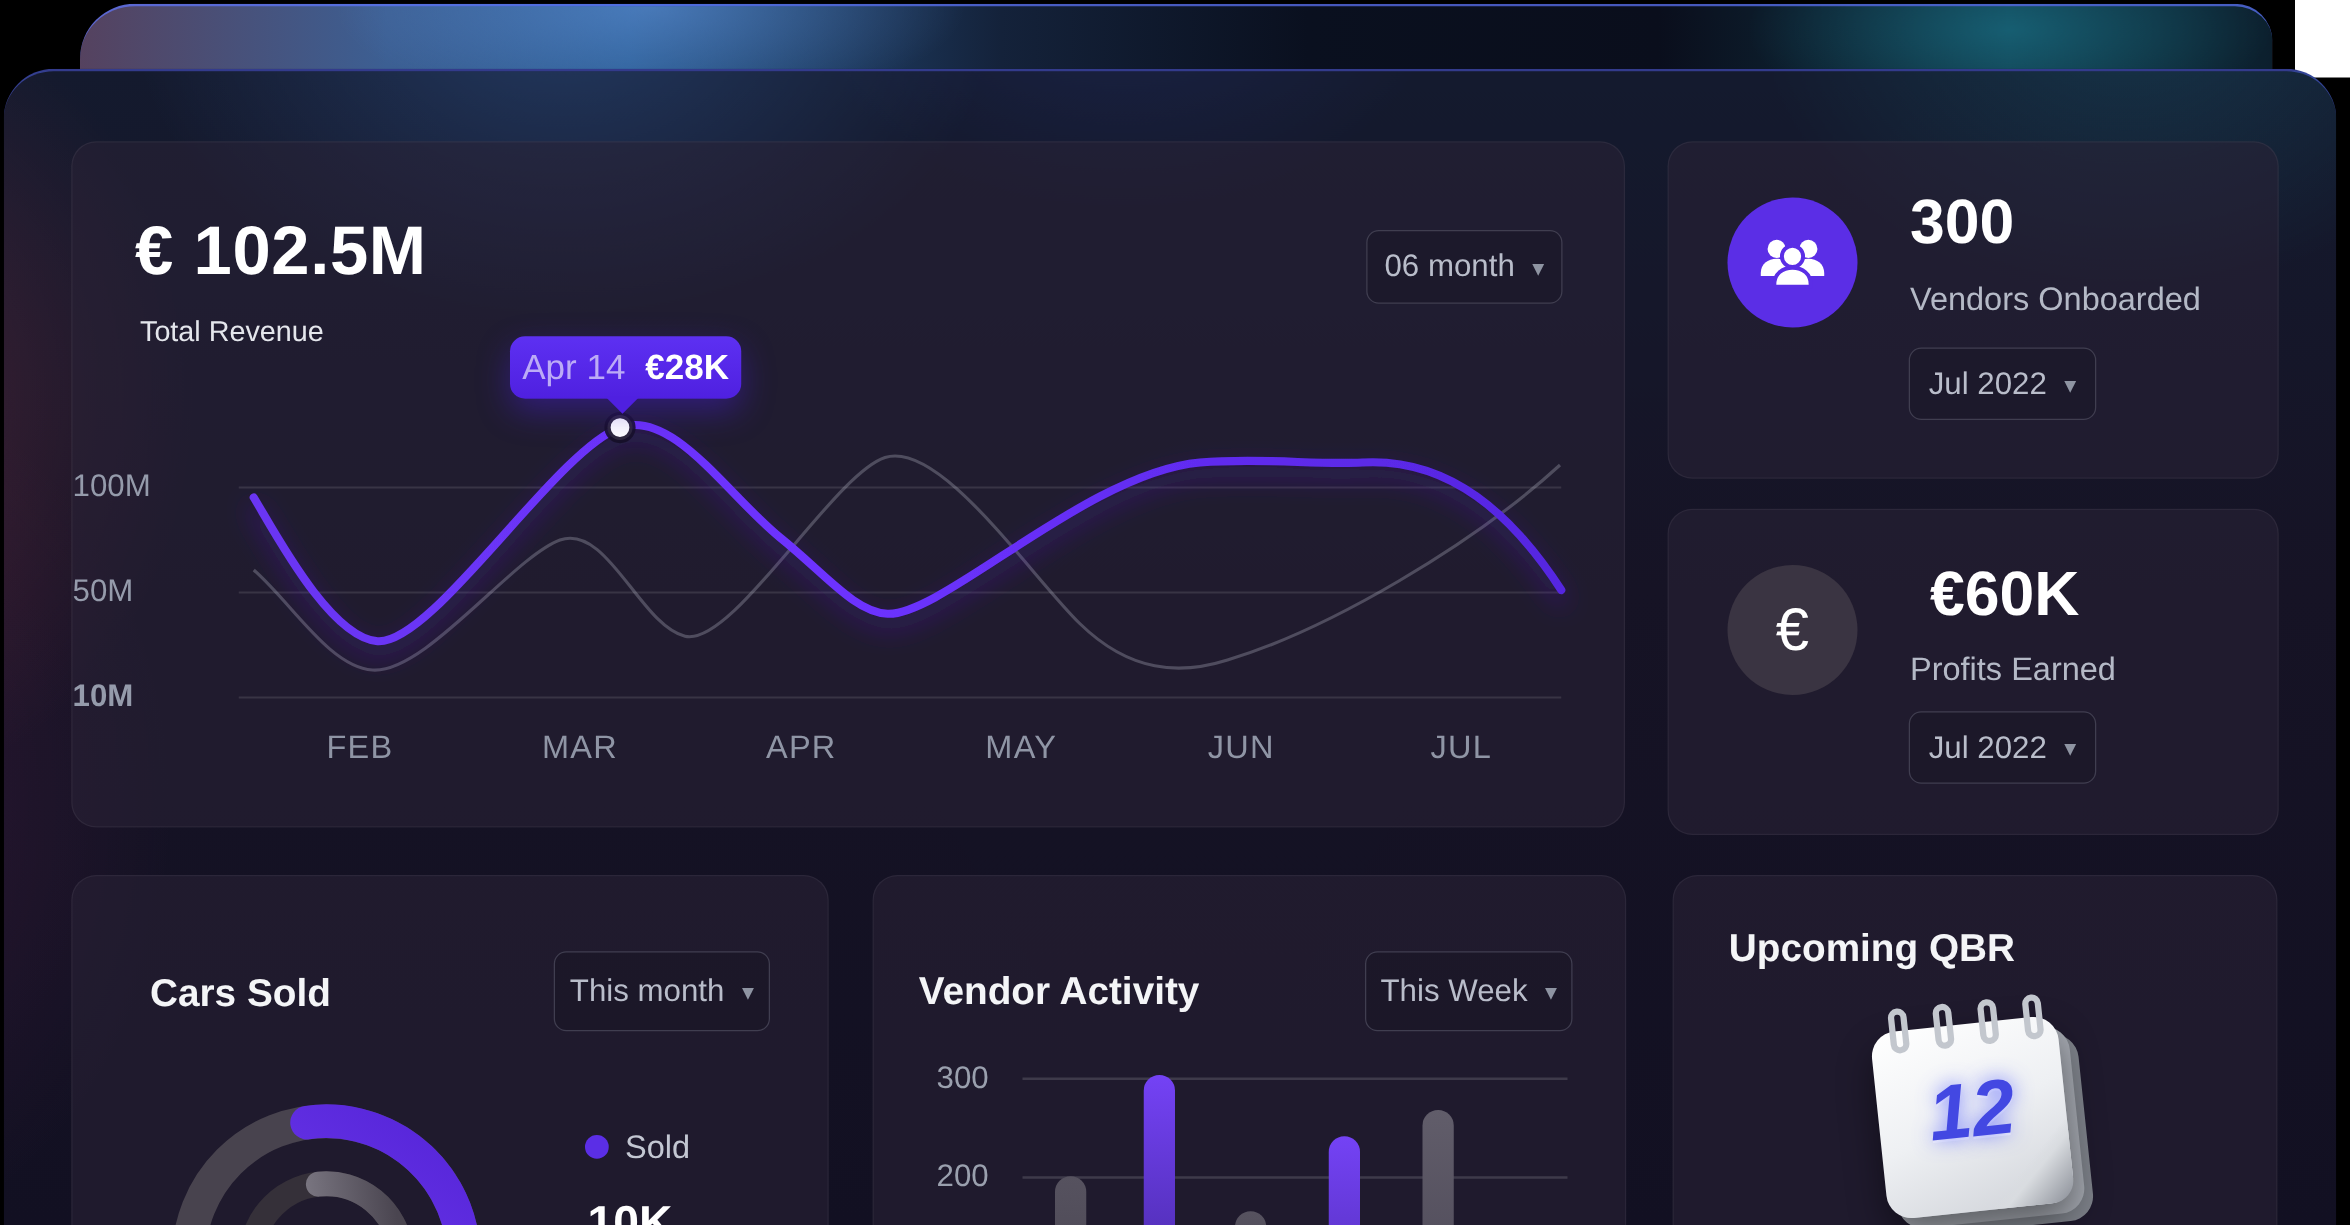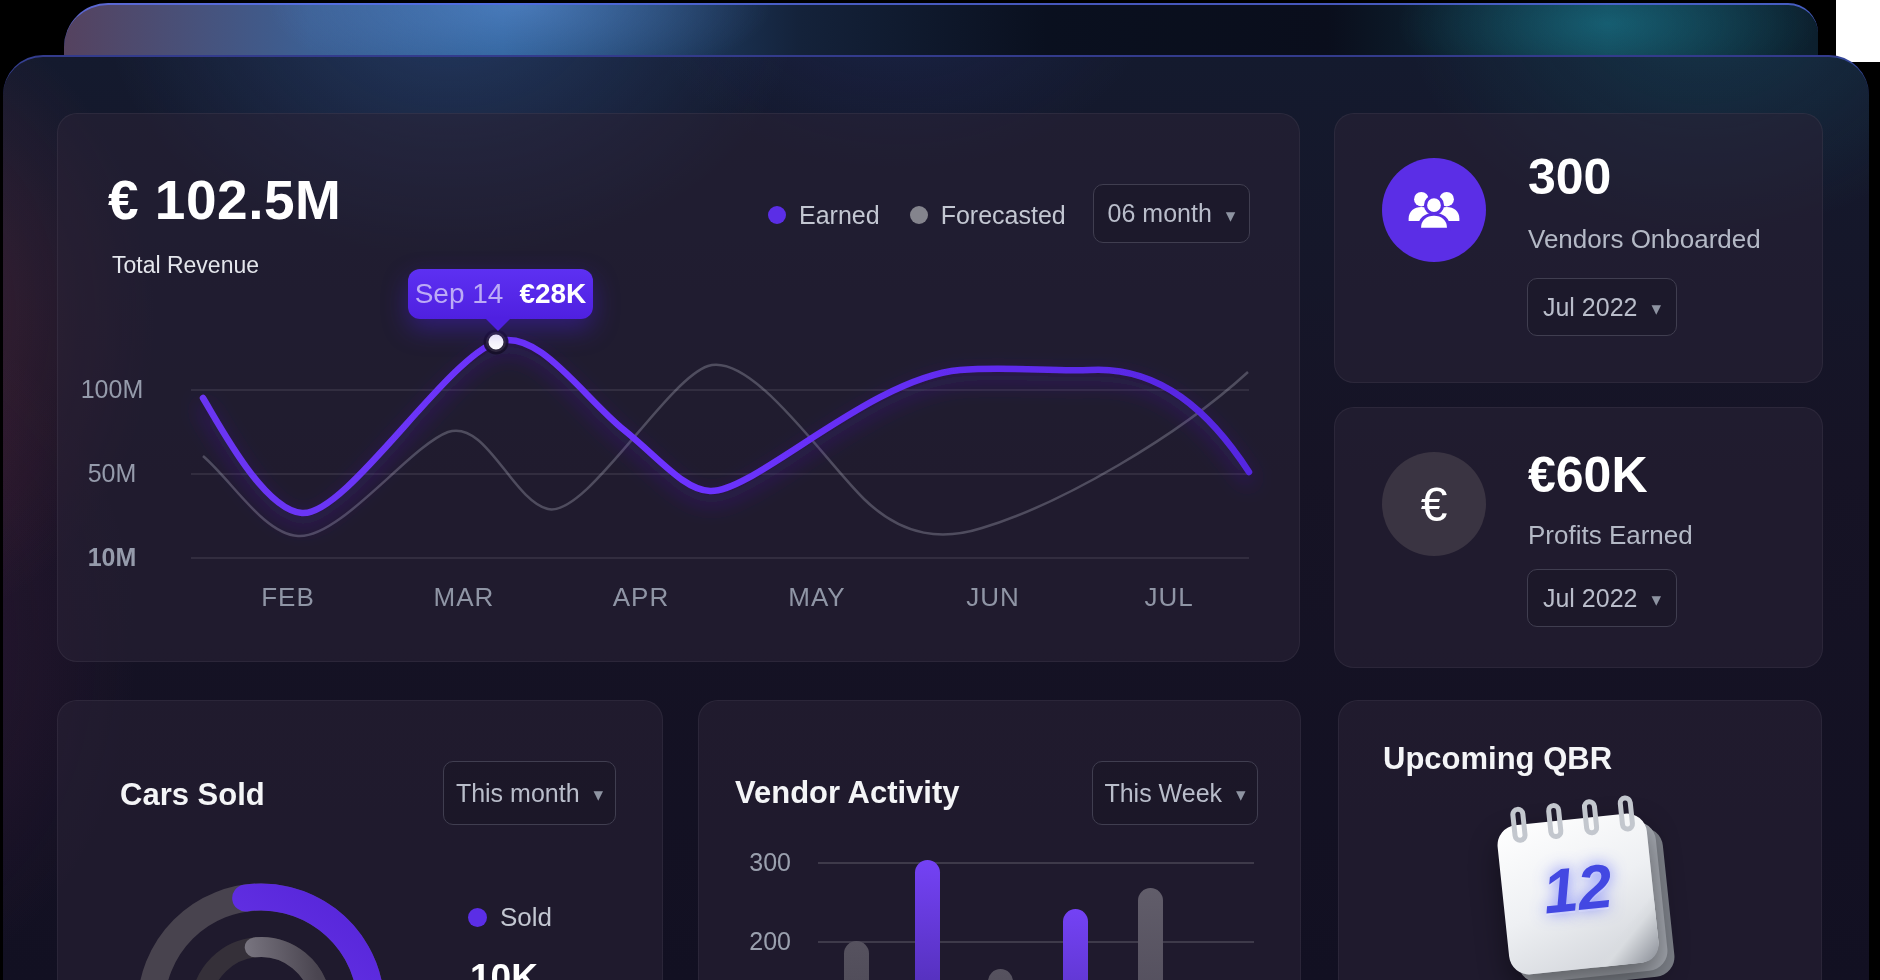--- a/index.html
+++ b/index.html
@@ -45,21 +45,21 @@
   .rev-amount { position:absolute; left:50px; top:54px; font-size:55px; font-weight:bold; color:#fff; letter-spacing:.5px; }
   .rev-label  { position:absolute; left:54px; top:138px; font-size:23px; color:#e4e6ec; }
   .legend { position:absolute; left:710px; top:86px; height:30px; display:flex; align-items:center; }
   .ldot { width:18px; height:18px; border-radius:50%; }
   .ldot.purple { background:#5b2ee6; margin-right:13px; }
   .ldot.gray   { background:#84848d; margin-left:30px; margin-right:13px; }
   .ltext { font-size:25px; color:#c3c7d2; }
   .select.rev-select { left:1035px; top:70px; width:157px; height:59px; }
 
   .rev-chart { position:absolute; left:0; top:0; width:1243px; height:549px; }
-  .ytick { position:absolute; left:0; width:108px; text-align:center; font-size:25px; color:#959bab; }
+  .ytick { position:absolute; left:0; width:108px; text-align:left; font-size:25px; color:#959bab; }
   .ytick.t0 { top:261px; } .ytick.t1 { top:345px; } .ytick.t2 { top:429px;font-weight:bold; }
   .xlab { position:absolute; top:468px; width:120px; text-align:center; font-size:26px; color:#8f95a5; letter-spacing:1px; }
   .xlab.m0{left:170px;} .xlab.m1{left:346px;} .xlab.m2{left:523px;}
   .xlab.m3{left:699px;} .xlab.m4{left:875px;text-align:center;} .xlab.m5{left:1051px;}
 
   .tooltip { position:absolute; left:350px; top:155px; width:185px; height:50px;
     background:linear-gradient(180deg,#5d30f2,#4f20e0); border-radius:12px;
     display:flex; align-items:center; justify-content:center; gap:16px;
     box-shadow:0 10px 26px rgba(70,30,210,.45); }
   .tooltip::after { content:""; position:absolute; left:76px; top:48px;
@@ -69,21 +69,21 @@
 
   
   .stat-icon { position:absolute; left:47px; top:44px; width:104px; height:104px; border-radius:50%;
     display:flex; align-items:center; justify-content:center; }
   .stat-icon.purple { background:#5b2ee6; }
   .stat-icon.darkgray { background:#3a3442; }
   .stat-icon .euro-glyph { font-size:48px; color:#fff; font-weight:400; }
   .stat-value { position:absolute; left:193px; top:34px; font-size:50px; font-weight:bold; color:#fff; }
   .stat-label { position:absolute; left:193px; top:110px; font-size:26px; color:#b4b9c6; }
   .select.stat-select { left:192px; top:164px; width:150px; height:58px; }
-  .card.profits .stat-value { top:38px; } .card.profits .stat-label { top:112px; }
+  .card.profits .stat-value { top:38px;margin-left:16px; } .card.profits .stat-label { top:112px; }
   .card.profits .select.stat-select { top:161px; }
 
   
   .card-title { position:absolute; font-size:31px; font-weight:bold; color:#f4f5f7; }
   .card.cars .card-title { left:62px; top:76px; }
   .card.activity .card-title { left:36px; top:74px; }
   .card.qbr .card-title { left:44px; top:40px; }
   .select.cars-select { left:385px; top:60px; width:173px; height:64px; }
   .select.act-select  { left:393px; top:60px; width:166px; height:64px; }
 
@@ -129,26 +129,20 @@
 
 <div class="stage">
   <div class="white-corner"></div>
   <div class="layer-a"></div>
   <div class="layer-b"></div>
 
   <section class="card revenue">
     <div class="rev-amount">€ 102.5M</div>
     <div class="rev-label">Total Revenue</div>
 
-    <div class="legend">
-      <span class="ldot purple"></span>
-      <span class="ltext">Earned</span>
-      <span class="ldot gray"></span>
-      <span class="ltext">Forecasted</span>
-    </div>
 
     <button class="select rev-select">
       <span>06 month</span>
       <span class="caret">▾</span>
     </button>
 
     <svg class="rev-chart" viewBox="0 0 1243 549">
       <defs>
         <linearGradient id="lg-earned" x1="0" y1="0" x2="1" y2="0">
           <stop offset="0" stop-color="#6a35f2"></stop>
@@ -178,21 +172,21 @@
     <div class="ytick t2">10M</div>
 
     <div class="xlab m0">FEB</div>
     <div class="xlab m1">MAR</div>
     <div class="xlab m2">APR</div>
     <div class="xlab m3">MAY</div>
     <div class="xlab m4">JUN</div>
     <div class="xlab m5">JUL</div>
 
     <div class="tooltip">
-      <span class="tt-date">Sep 14</span>
+      <span class="tt-date">Apr 14</span>
       <span class="tt-val">€28K</span>
     </div>
   </section>
 
   <section class="card vendors">
     <div class="stat-icon purple">
       <svg width="58" height="58" viewBox="0 0 48 48">
         <g fill="#ffffff">
           <circle cx="13.5" cy="15" r="6"></circle>
           <path d="M3 31c0-6 4.7-9.5 10.5-9.5S24 25 24 31v2H3z"></path>

